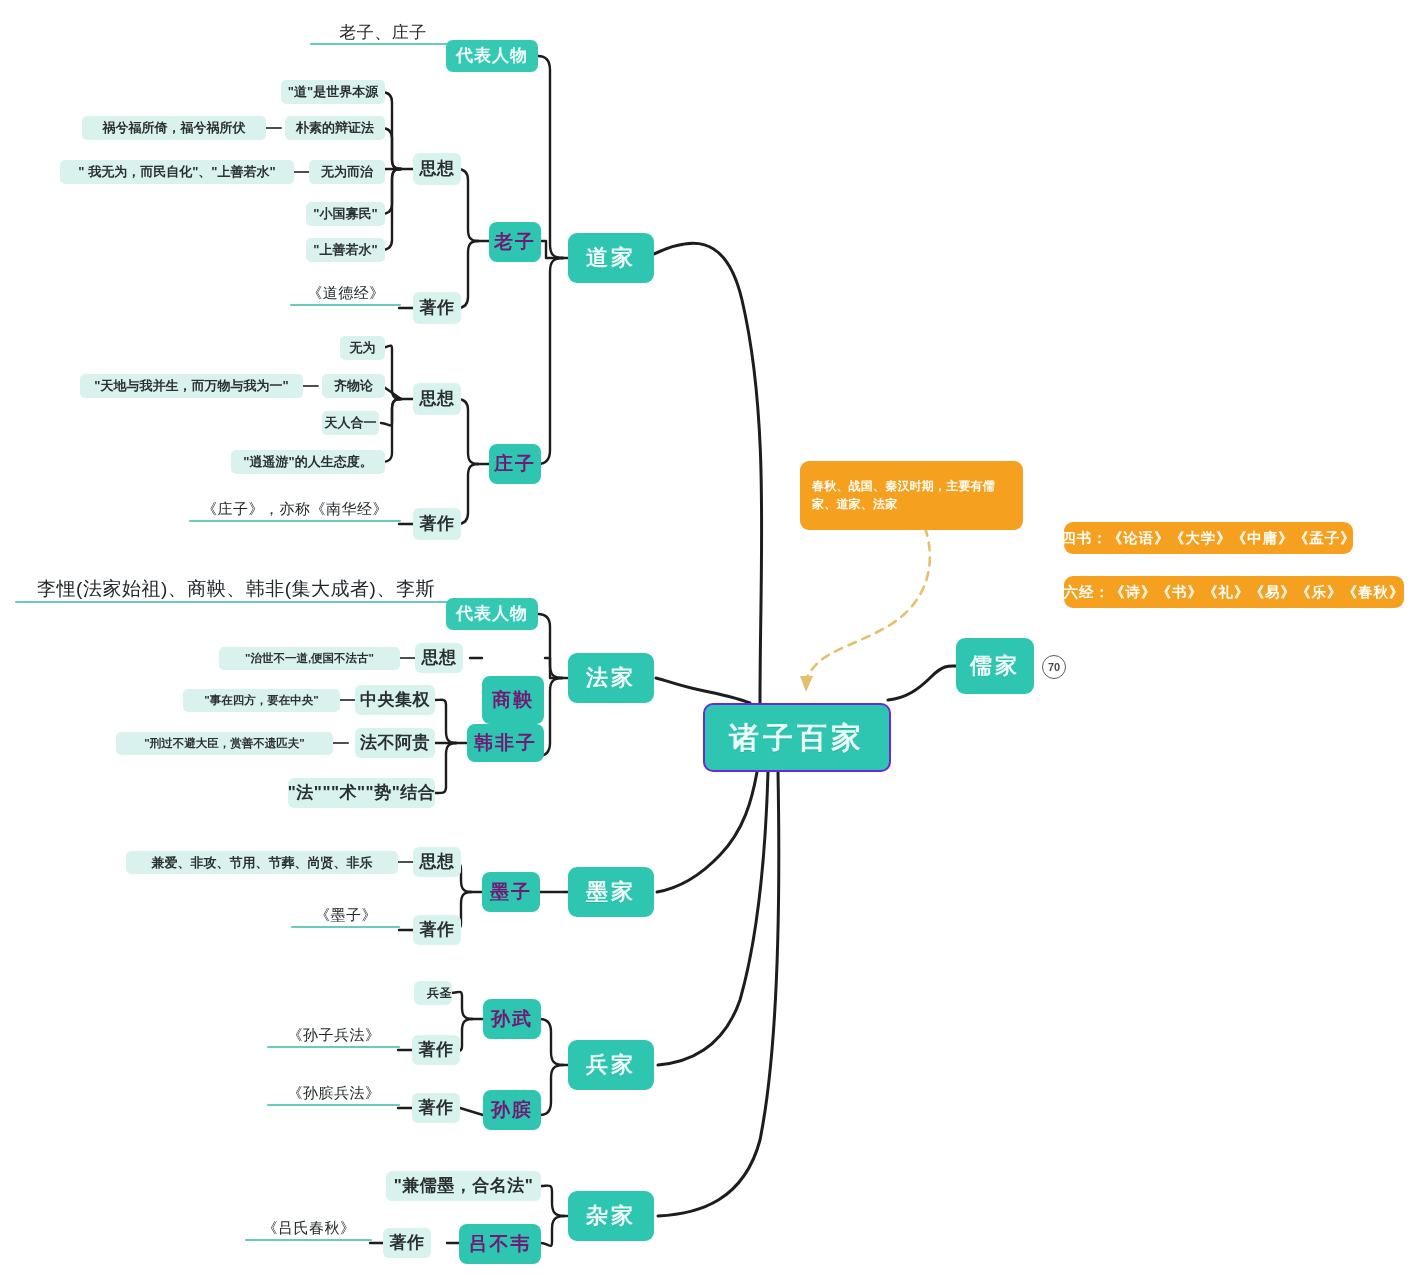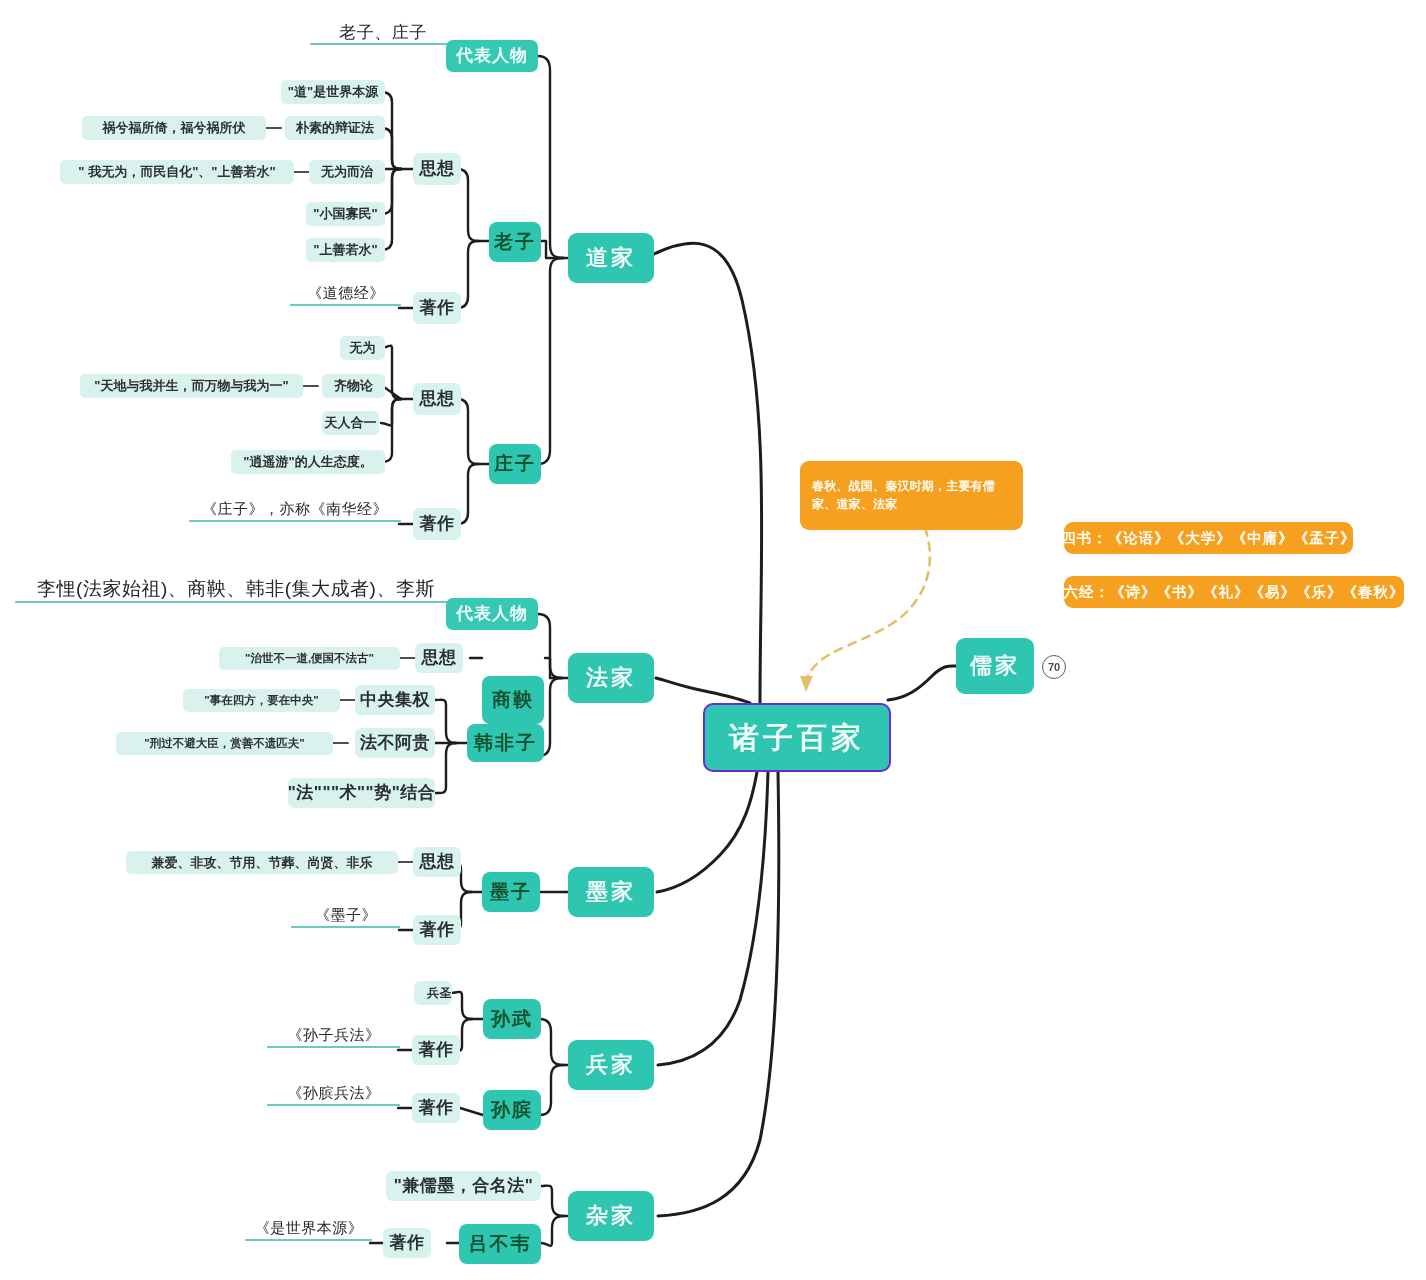--- a/index.html
+++ b/index.html
@@ -53,21 +53,21 @@
     color:#effdfa;
     font-size:22px;
     font-weight:bold;
     letter-spacing:3px;
     text-shadow:0 1px 0 rgba(0,0,0,.07);
   }
   
   .n-person{
     background:#2ec6b0;
     border-radius:8px;
-    color:#14532d;
+    color:#701a75;
     font-size:19px;
     font-weight:bold;
     letter-spacing:2px;
   }
   
   .n-rep{
     background:#35c9b4;
     border-radius:7px;
     color:#f2fffc;
     font-size:17px;
@@ -455,21 +455,21 @@
   <div class="node n-person" style="left:459px;top:1224px;width:82px;height:40px;">
     <span>吕不韦</span>
   </div>
   <div class="node n-chip" style="left:386px;top:1171px;width:155px;height:30px;">
     <span>"兼儒墨，合名法"</span>
   </div>
   <div class="node n-chip" style="left:383px;top:1228px;width:48px;height:30px;">
     <span>著作</span>
   </div>
   <div class="node n-plain small" style="left:246px;top:1216px;width:126px;height:24px;">
-    <span>《是世界本源》</span>
+    <span>《吕氏春秋》</span>
   </div>
 
   <div class="n-orange note" style="position:absolute;left:800px;top:461px;width:199px;height:53px;">
     <span>春秋、战国、秦汉时期，主要有儒家、道家、法家</span>
   </div>
 
   <div class="n-orange bar" style="position:absolute;left:1064px;top:522px;width:289px;height:32px;">
     <span>四书：《论语》《大学》《中庸》《孟子》</span>
   </div>
 

